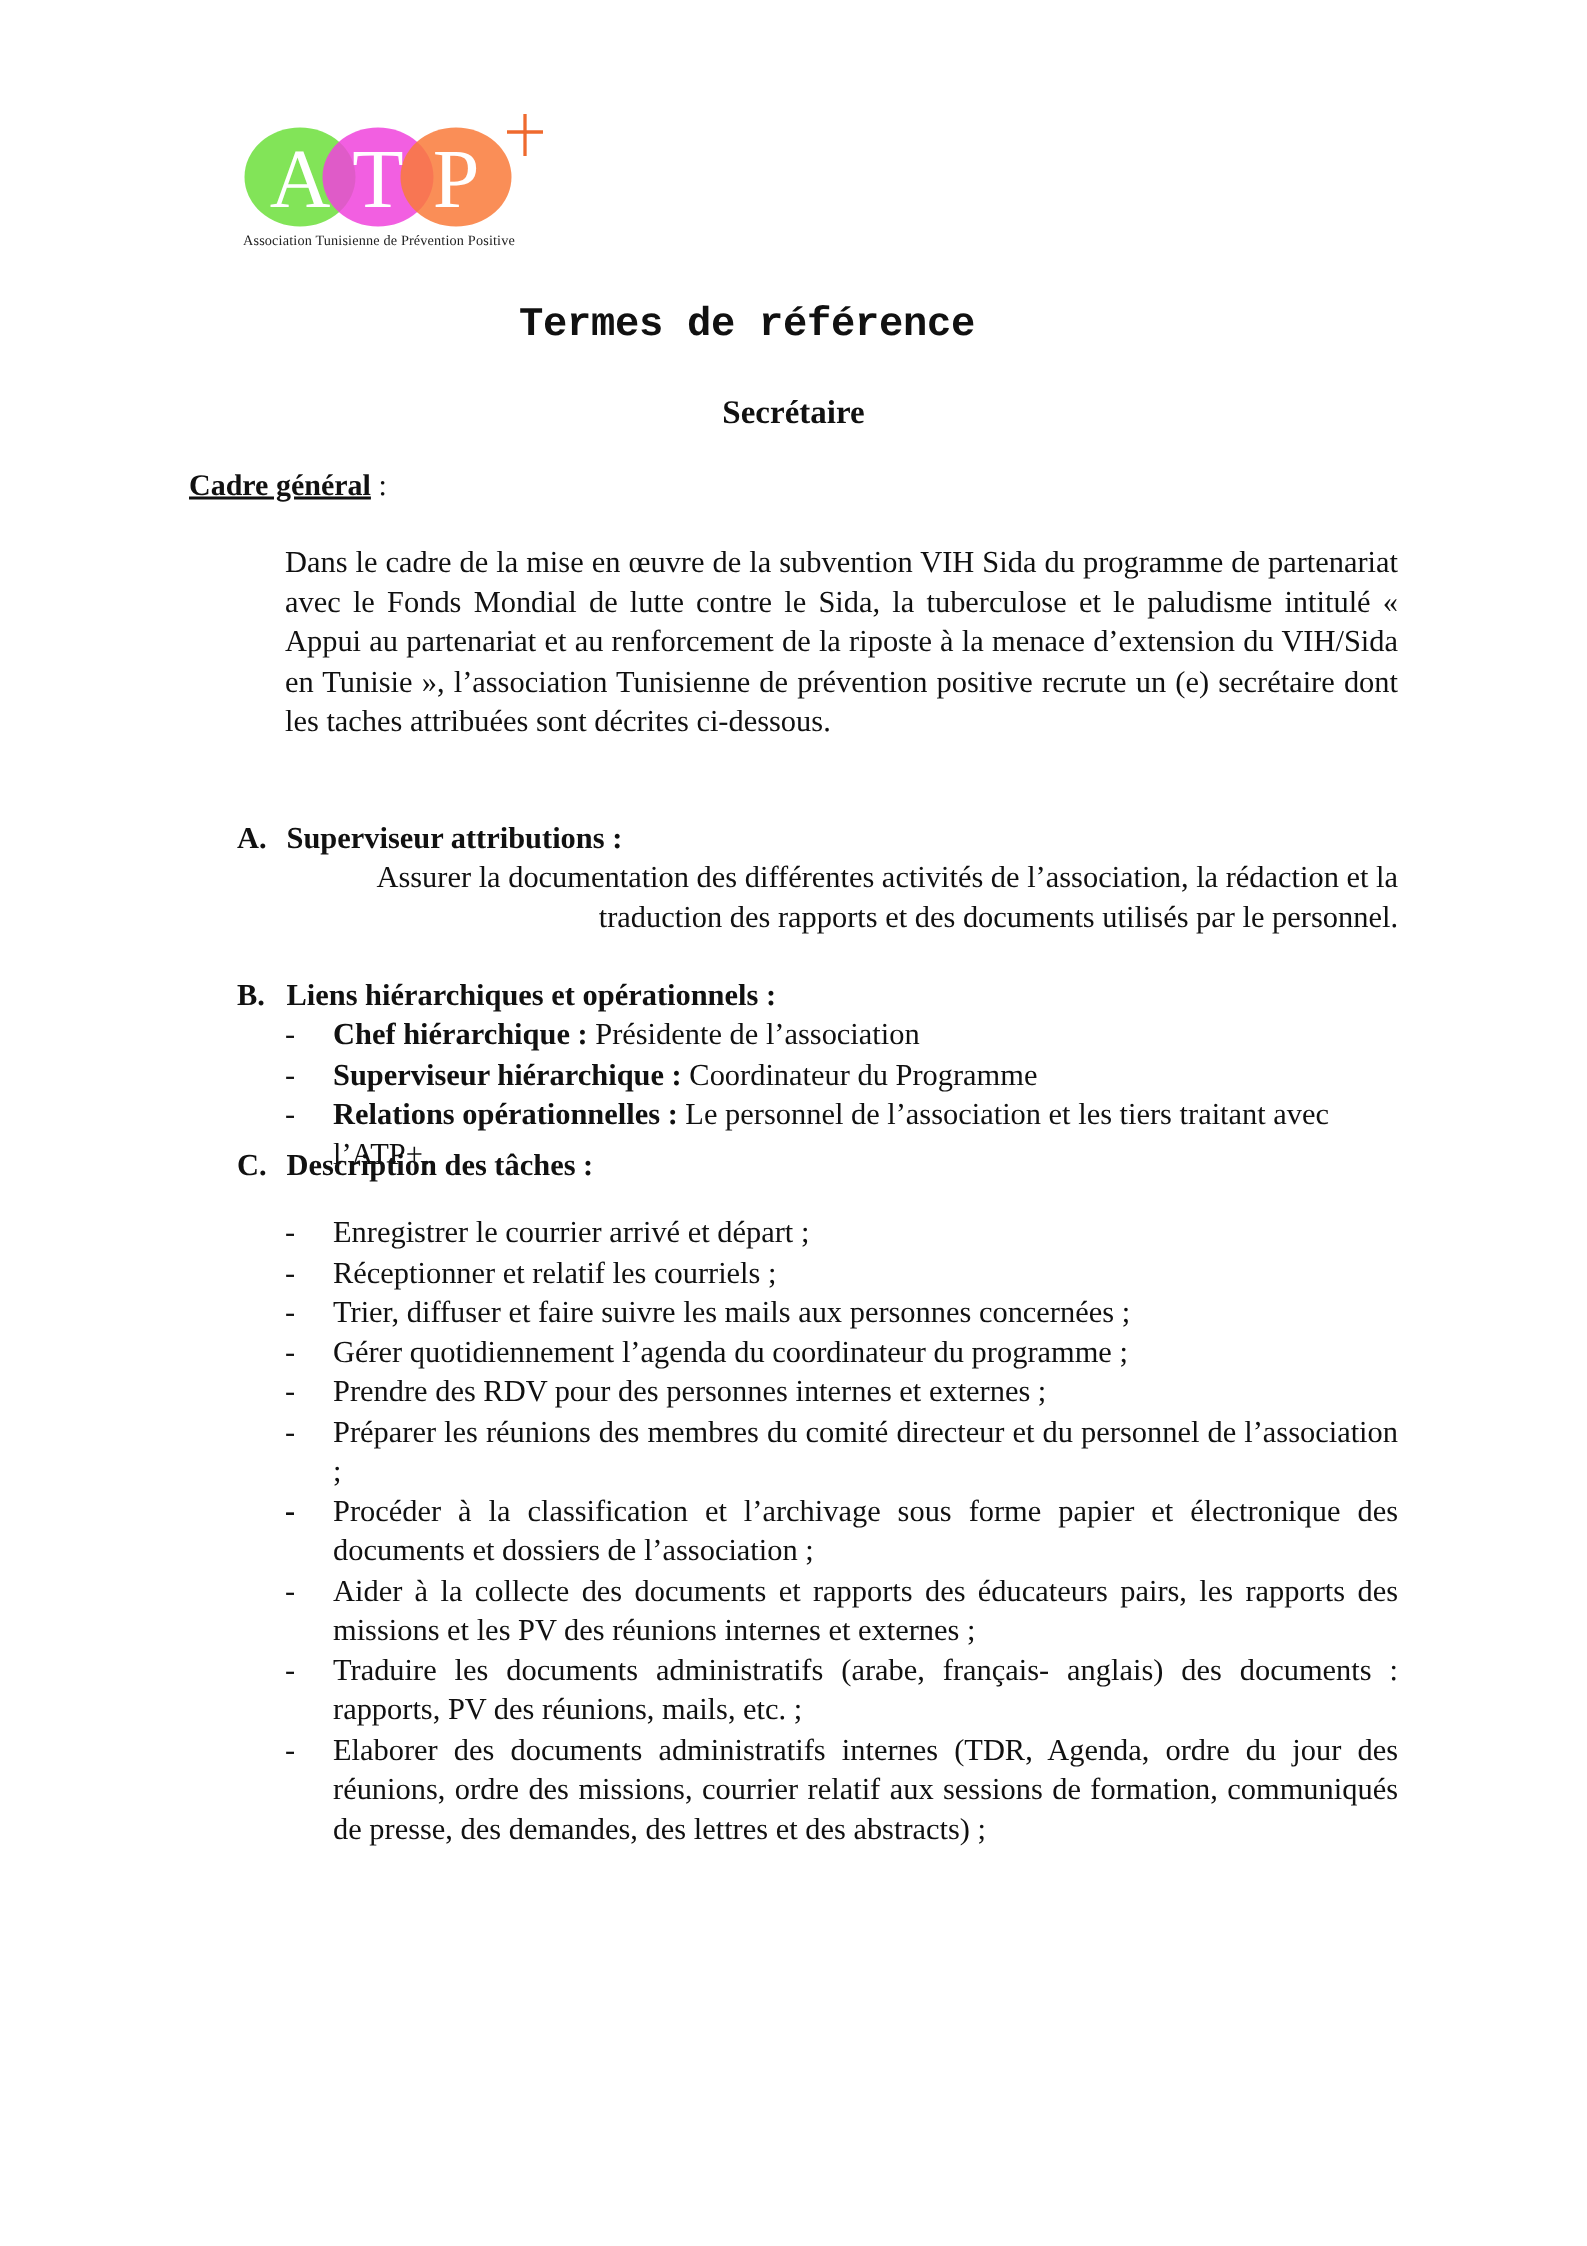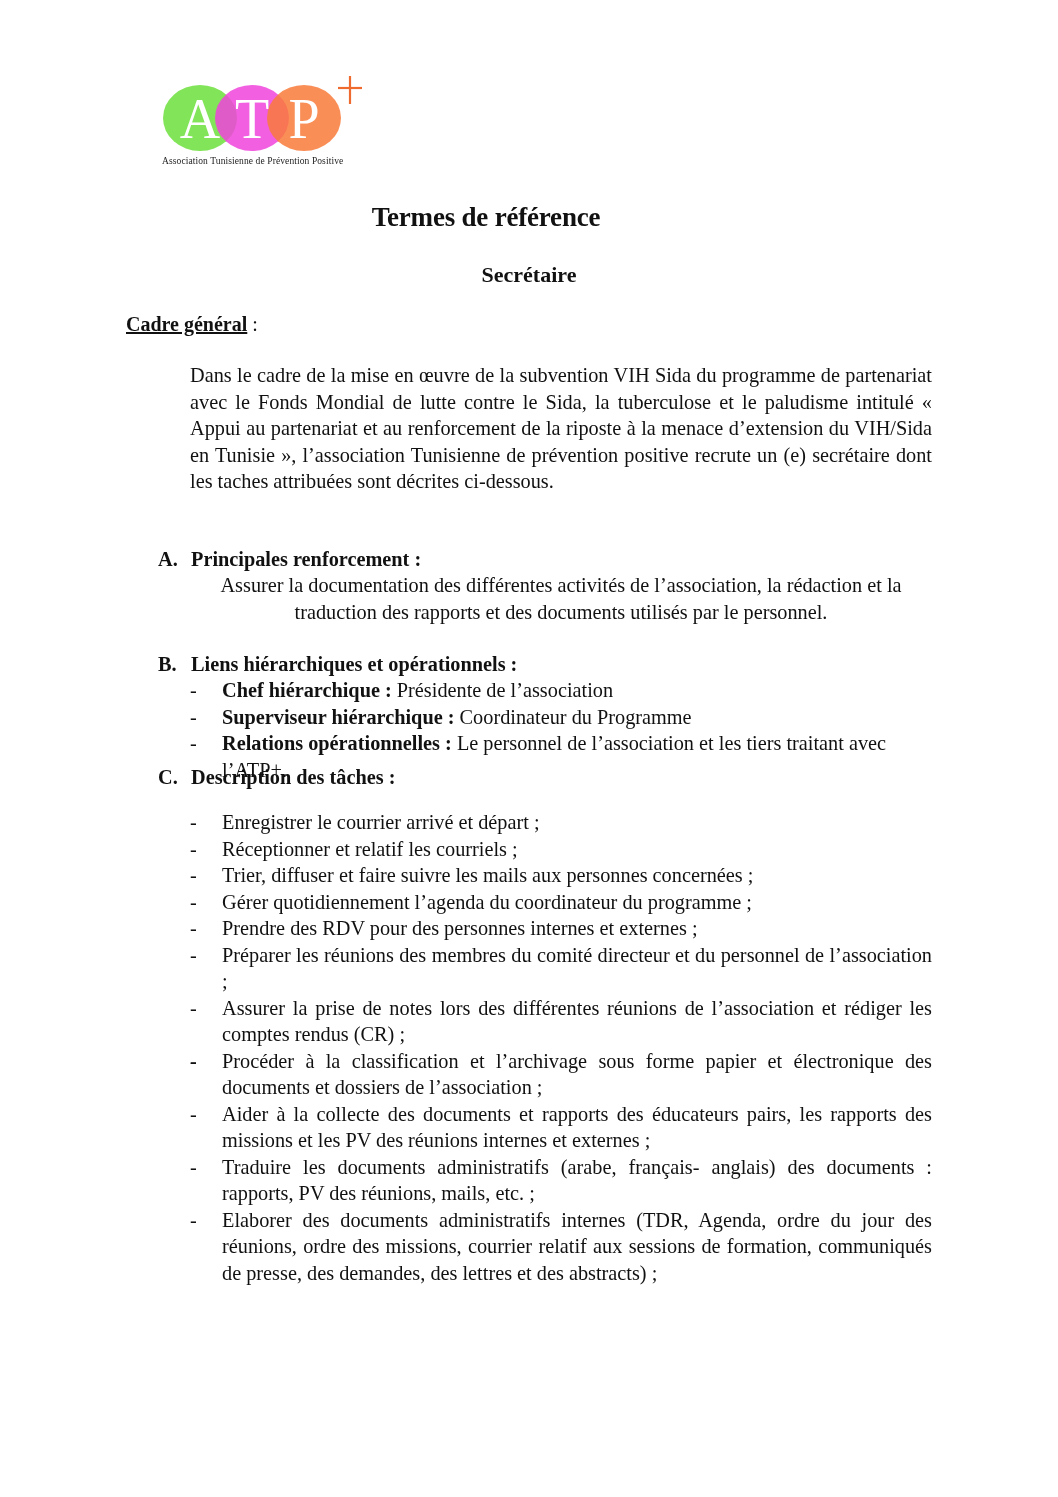--- a/index.html
+++ b/index.html
@@ -5,36 +5,36 @@
   html, body { margin: 0; padding: 0; background: #ffffff; }
   body { width: 1058px; height: 1497px; position: relative; overflow: hidden;
          font-family: "Liberation Serif", "DejaVu Serif", serif; color: #111; }
 
   .logo { position: absolute; left: 160px; top: 74px; width: 210px; height: 100px; }
   .logo svg { display: block; }
   .logo-caption { position: absolute; left: 2px; top: 82px; width: 200px;
     font-family: "Liberation Serif", serif; font-size: 9.5px; color: #222;
     letter-spacing: 0.1px; white-space: nowrap; }
 
-  .title { position: absolute; left: 0; width: 972px; top: 202px; text-align: center;
-    font-size: 27px; font-weight: bold; letter-spacing: -0.2px; }
+  .title { position: absolute; left: 12px; width: 972px; top: 202px; text-align: center;
+    font-size: 27px; font-weight: bold; letter-spacing: -0.2px; font-family: Liberation Mono, monospace; }
   .subtitle { position: absolute; left: 0; width: 1058px; top: 262px; text-align: center;
     font-size: 22px; font-weight: bold; }
 
   .cadre { position: absolute; left: 126px; top: 313px; font-size: 20px; }
   .cadre .u { font-weight: bold; text-decoration: underline; }
 
   .block { position: absolute; left: 190px; width: 742px; font-size: 20.3px; line-height: 26.5px;
     text-align: justify; }
   .intro { top: 362px; }
 
   .sec-head { position: absolute; left: 158px; font-size: 20.3px; font-weight: bold; line-height: 26.5px; }
   .sec-head .letter { display: inline-block; width: 33px; }
   .secA { top: 546px; }
-  .secA-body { top: 572px; text-align: center; }
+  .secA-body { top: 572px; text-align: right; }
 
   .secB { top: 651px; }
   .secC { top: 764px; }
 
   .list { position: absolute; left: 190px; width: 742px; font-size: 20.3px; line-height: 26.5px; margin: 0; padding: 0; list-style: none; }
   .list li { position: relative; padding-left: 32px; text-align: justify; }
   .list li .dash { position: absolute; left: 0; top: 0; }
   .list li b { font-weight: bold; }
   .listB { top: 677px; }
   .listC { top: 809px; }
@@ -60,21 +60,21 @@
 
 <div class="title">Termes de référence</div>
 <div class="subtitle">Secrétaire</div>
 
 <div class="cadre">
   <span class="u">Cadre général</span><span> :</span>
 </div>
 <div class="block intro">Dans le cadre de la mise en œuvre de la subvention VIH Sida du programme de partenariat avec le Fonds Mondial de lutte contre le Sida, la tuberculose et le paludisme intitulé « Appui au partenariat et au renforcement de la riposte à la menace d’extension du VIH/Sida en Tunisie », l’association Tunisienne de prévention positive recrute un (e) secrétaire dont les taches attribuées sont décrites ci-dessous.</div>
 
 <div class="sec-head secA">
-  <span class="letter">A.</span><span>Principales renforcement :</span>
+  <span class="letter">A.</span><span>Superviseur attributions :</span>
 </div>
 <div class="block secA-body">Assurer la documentation des différentes activités de l’association, la rédaction et la traduction des rapports et des documents utilisés par le personnel.</div>
 
 <div class="sec-head secB">
   <span class="letter">B.</span><span>Liens hiérarchiques et opérationnels :</span>
 </div>
 <ul class="list listB">
   <li><span class="dash">-</span><b>Chef hiérarchique :</b><span> Présidente de l’association</span></li>
   <li><span class="dash">-</span><b>Superviseur hiérarchique :</b><span> Coordinateur du Programme</span></li>
   <li style="text-align:left"><span class="dash">-</span><b>Relations opérationnelles :</b><span> Le personnel de l’association et les tiers traitant avec l’ATP+.</span></li>
@@ -83,19 +83,19 @@
 <div class="sec-head secC">
   <span class="letter">C.</span><span>Description des tâches :</span>
 </div>
 <ul class="list listC">
   <li><span class="dash">-</span><span>Enregistrer le courrier arrivé et départ ;</span></li>
   <li><span class="dash">-</span><span>Réceptionner et relatif les courriels ;</span></li>
   <li><span class="dash">-</span><span>Trier, diffuser et faire suivre les mails aux personnes concernées ;</span></li>
   <li><span class="dash">-</span><span>Gérer quotidiennement l’agenda du coordinateur du programme ;</span></li>
   <li><span class="dash">-</span><span>Prendre des RDV pour des personnes internes et externes ;</span></li>
   <li><span class="dash">-</span><span>Préparer les réunions des membres du comité directeur et du personnel de l’association ;</span></li>
-  <li><span class="dash">-</span><span>Assurer la prise de notes lors des différentes réunions de l’association et rédiger les comptes rendus (CR) ;</span></li>
+  <li><span class="dash">-</span></li>
   <li><span class="dash">-</span></li>
   <li><span class="dash">-</span><span>Procéder à la classification et l’archivage sous forme papier et électronique des documents et dossiers de l’association ;</span></li>
   <li><span class="dash">-</span><span>Aider à la collecte des documents et rapports des éducateurs pairs, les rapports des missions et les PV des réunions internes et externes ;</span></li>
   <li><span class="dash">-</span><span>Traduire les documents administratifs (arabe, français- anglais) des documents : rapports, PV des réunions, mails, etc. ;</span></li>
   <li><span class="dash">-</span><span>Elaborer des documents administratifs internes (TDR, Agenda, ordre du jour des réunions, ordre des missions, courrier relatif aux sessions de formation, communiqués de presse, des demandes, des lettres et des abstracts) ;</span></li>
 </ul>
 
 </body></html>

